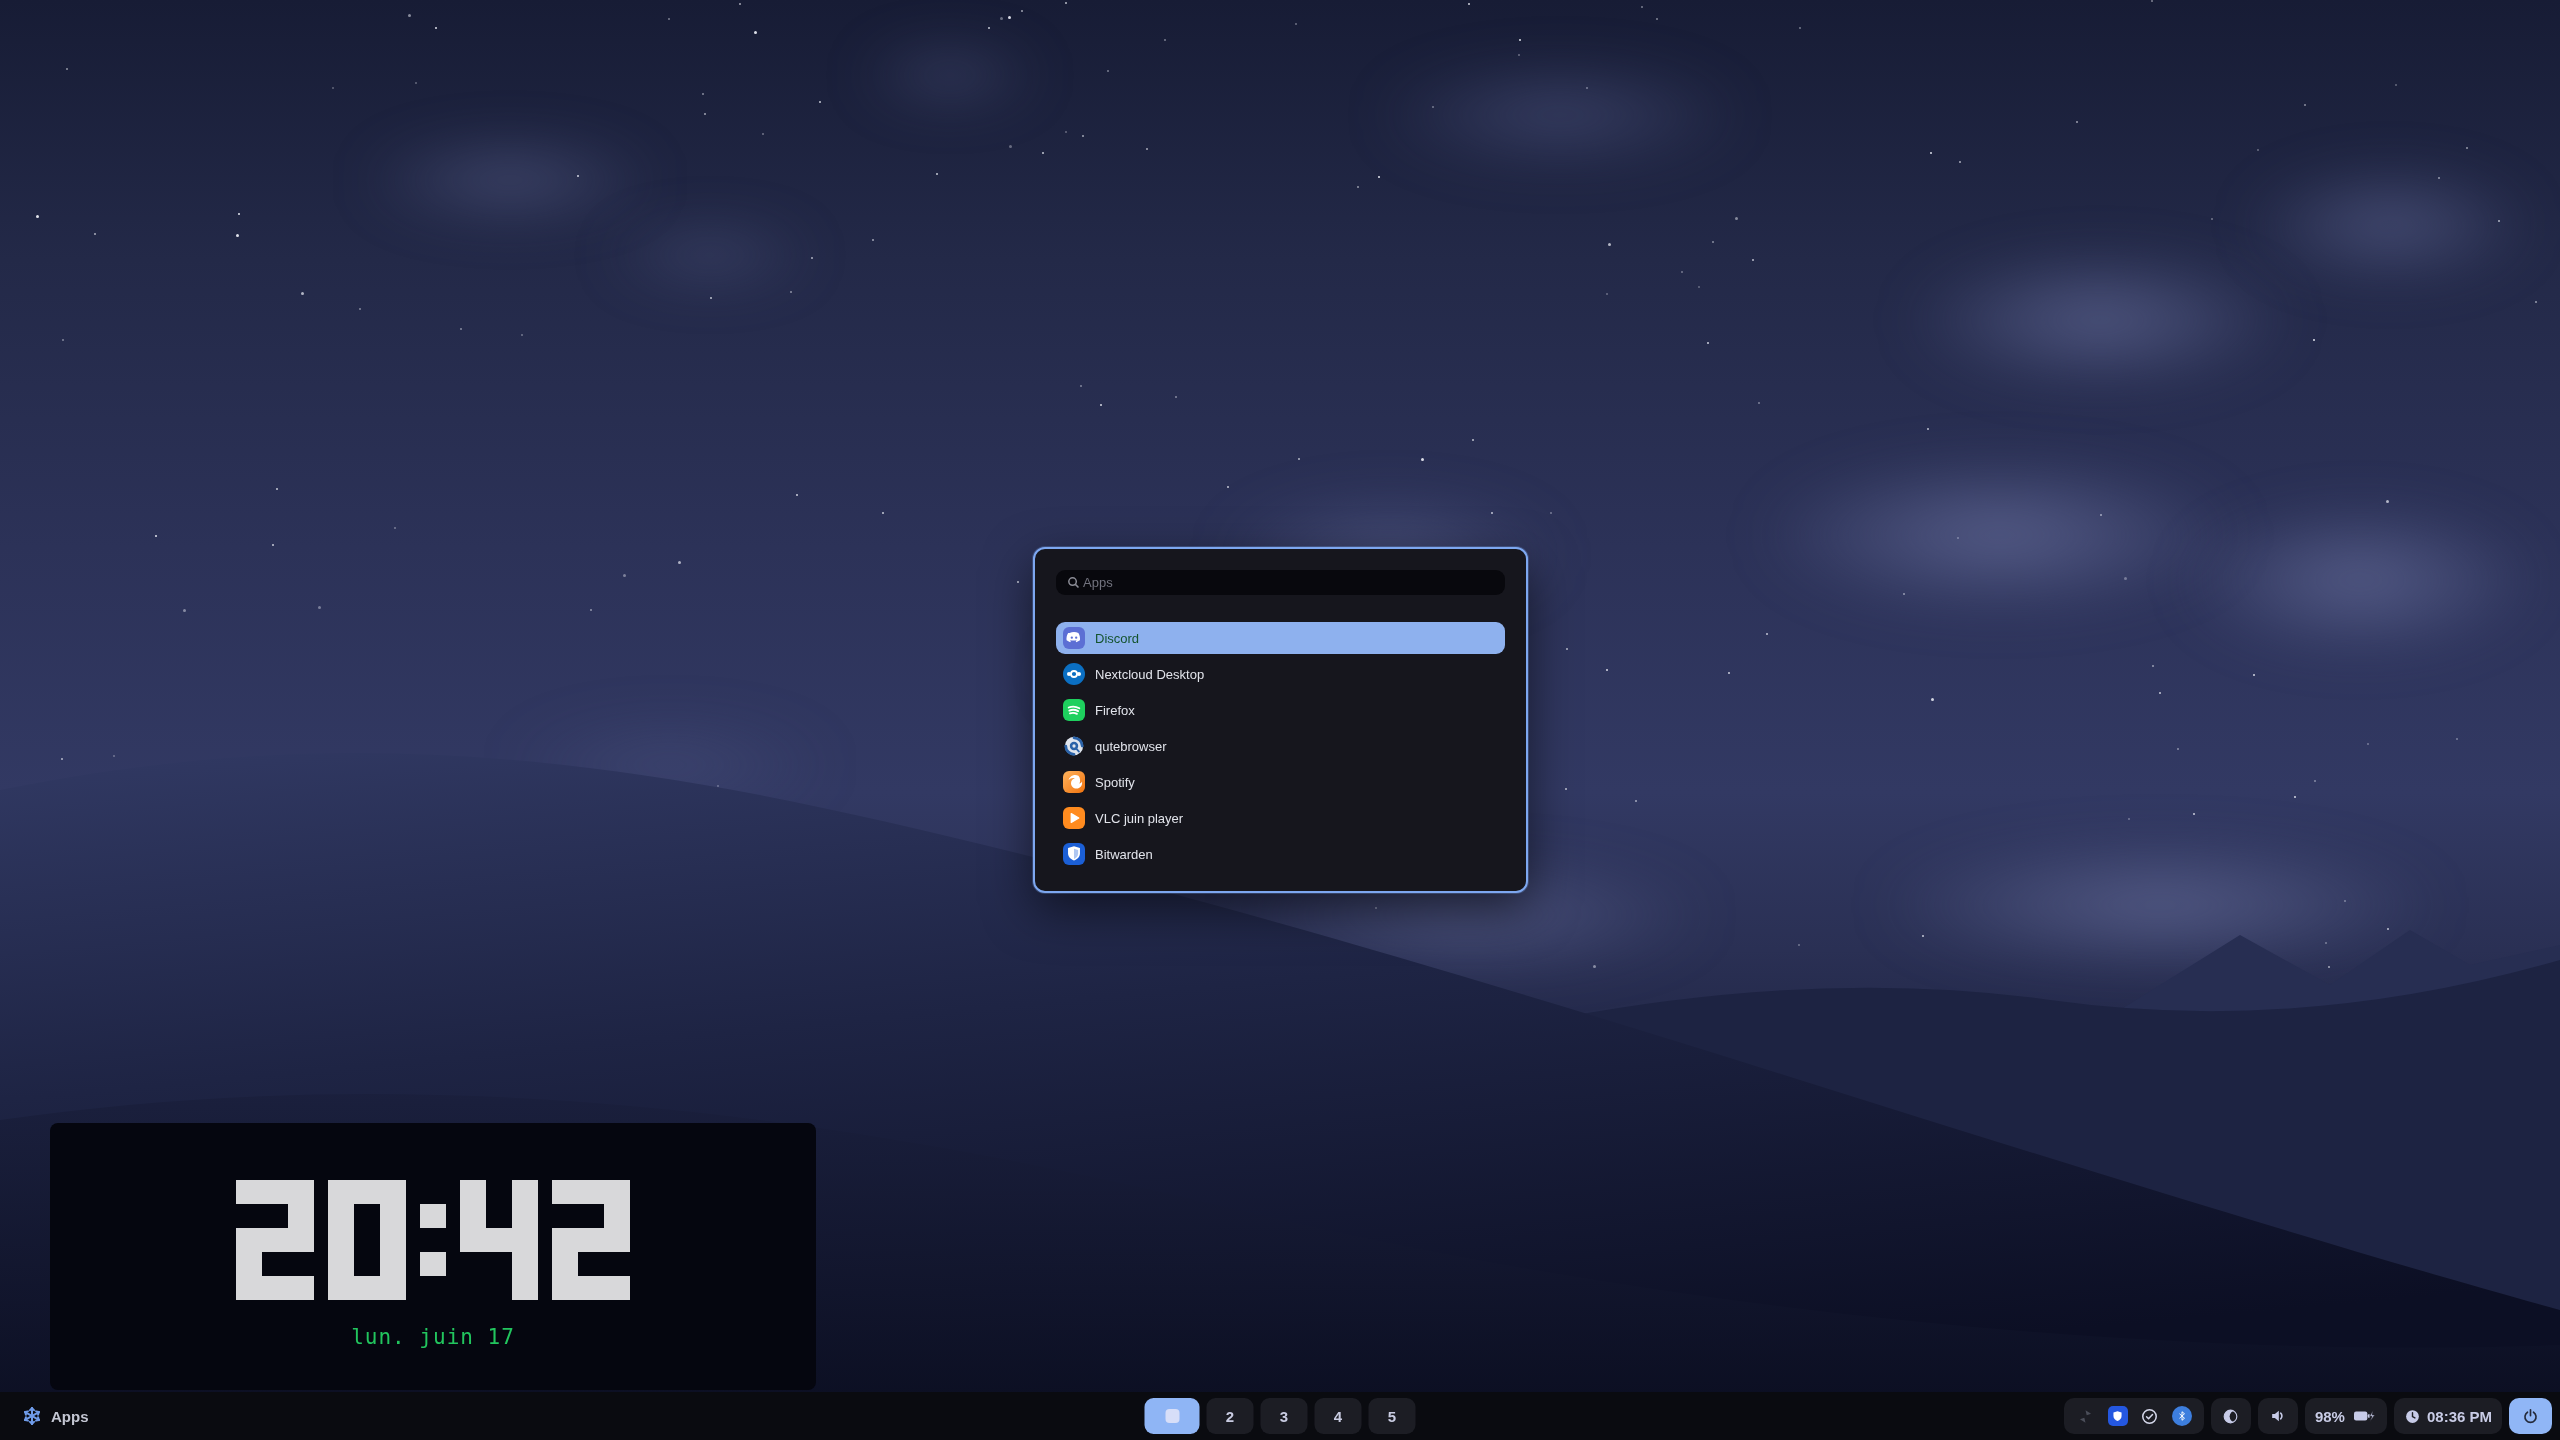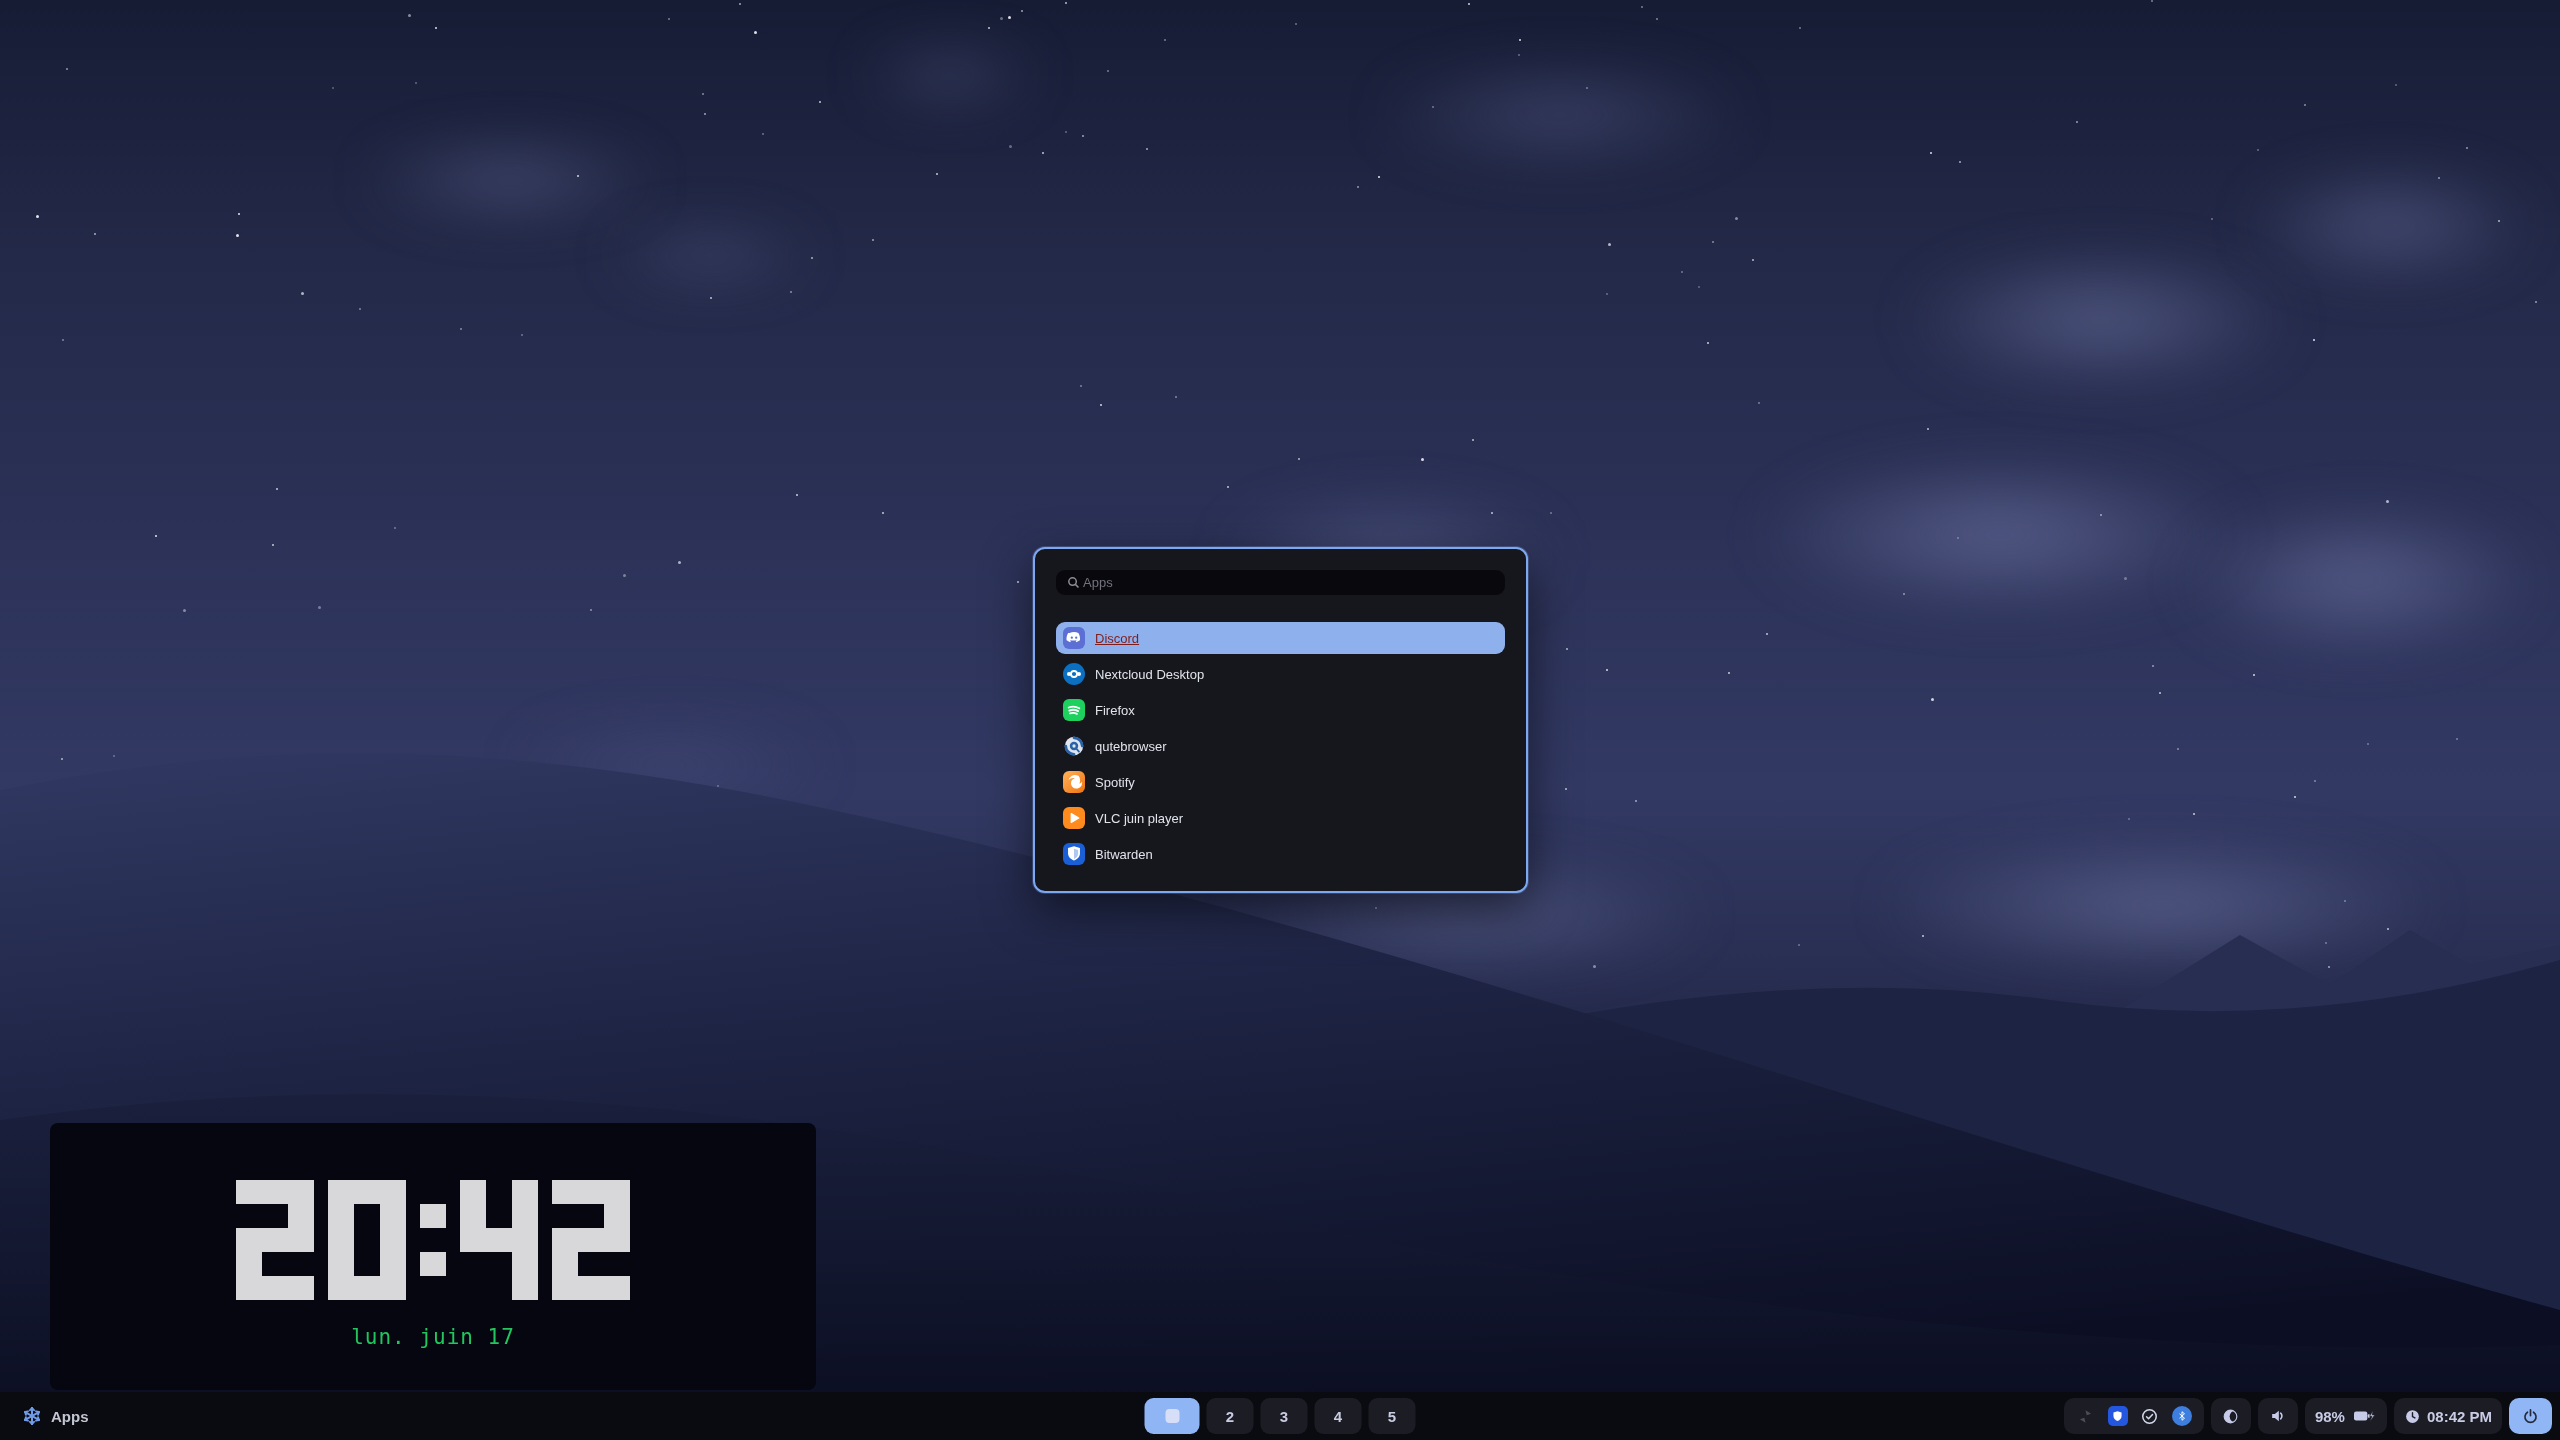--- a/index.html
+++ b/index.html
@@ -37,21 +37,21 @@
     border-radius:9px; display:flex; align-items:center; padding:0 10px; }
   .search-box svg { flex:0 0 auto; }
   .search-input { flex:1; background:transparent; border:none; outline:none;
     color:#cfd1da; font-size:13px; margin-left:2px; caret-color:transparent;
     font-family:"Liberation Sans", sans-serif; }
   .search-input::placeholder { color:#72737e; }
   .app-list { margin-top:27px; display:flex; flex-direction:column; gap:4px; }
   .app-row { height:32px; border-radius:9px; display:flex; align-items:center;
     gap:10px; padding:0 7px; cursor:default; }
   .app-row.selected { background:#8eb1ee; }
-  .app-row.selected .app-label { color:#7f1d1d;text-decoration:underline; }
+  .app-row.selected .app-label { color:#14532d; }
   .app-label { font-size:13px; color:#e2e4eb; }
   .appicon { width:22px; height:22px; border-radius:6px; display:flex;
     align-items:center; justify-content:center; flex:0 0 auto; }
   .appicon.circle { border-radius:50%; }
   .appicon svg { width:100%; height:100%; }
 
   
   .taskbar { position:absolute; left:0; right:0; bottom:0; height:48px;
     background:#0a0b10; display:flex; align-items:center; padding:0 8px; }
   .apps-button { display:flex; align-items:center; gap:9px; padding:4px 10px 4px 14px;
@@ -527,21 +527,21 @@
         </span>
       </button>
 
       <button class="pill">
         <span class="tray-ico" style="width:17px;">
           <svg width="17" height="17" viewBox="0 0 24 24">
             <circle cx="12" cy="12" r="9" fill="#c7cbe8"></circle>
             <path d="M12 6.8V12l3.4 2" fill="none" stroke="#1c1d24" stroke-width="2" stroke-linecap="round"></path>
           </svg>
         </span>
-        <span class="pill-label">08:42 PM</span>
+        <span class="pill-label">08:36 PM</span>
       </button>
 
       <button class="pill power-pill">
         <span class="tray-ico">
           <svg width="19" height="19" viewBox="0 0 24 24" fill="none" stroke="#242a3a" stroke-width="2.1" stroke-linecap="round">
             <path d="M8.2 6.6a7 7 0 1 0 7.6 0"></path>
               <line x1="12" y1="3.5" x2="12" y2="11"></line>
           </svg>
         </span>
       </button>

